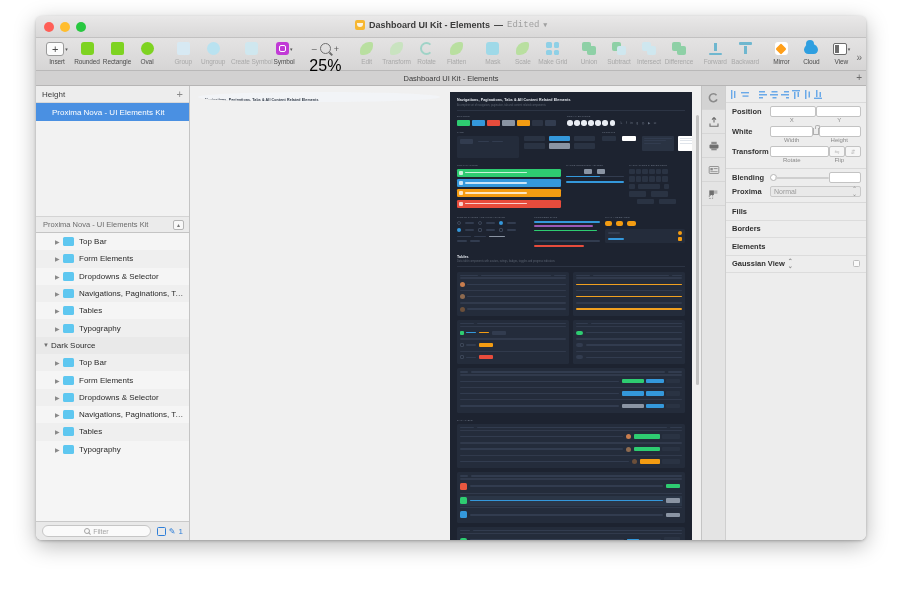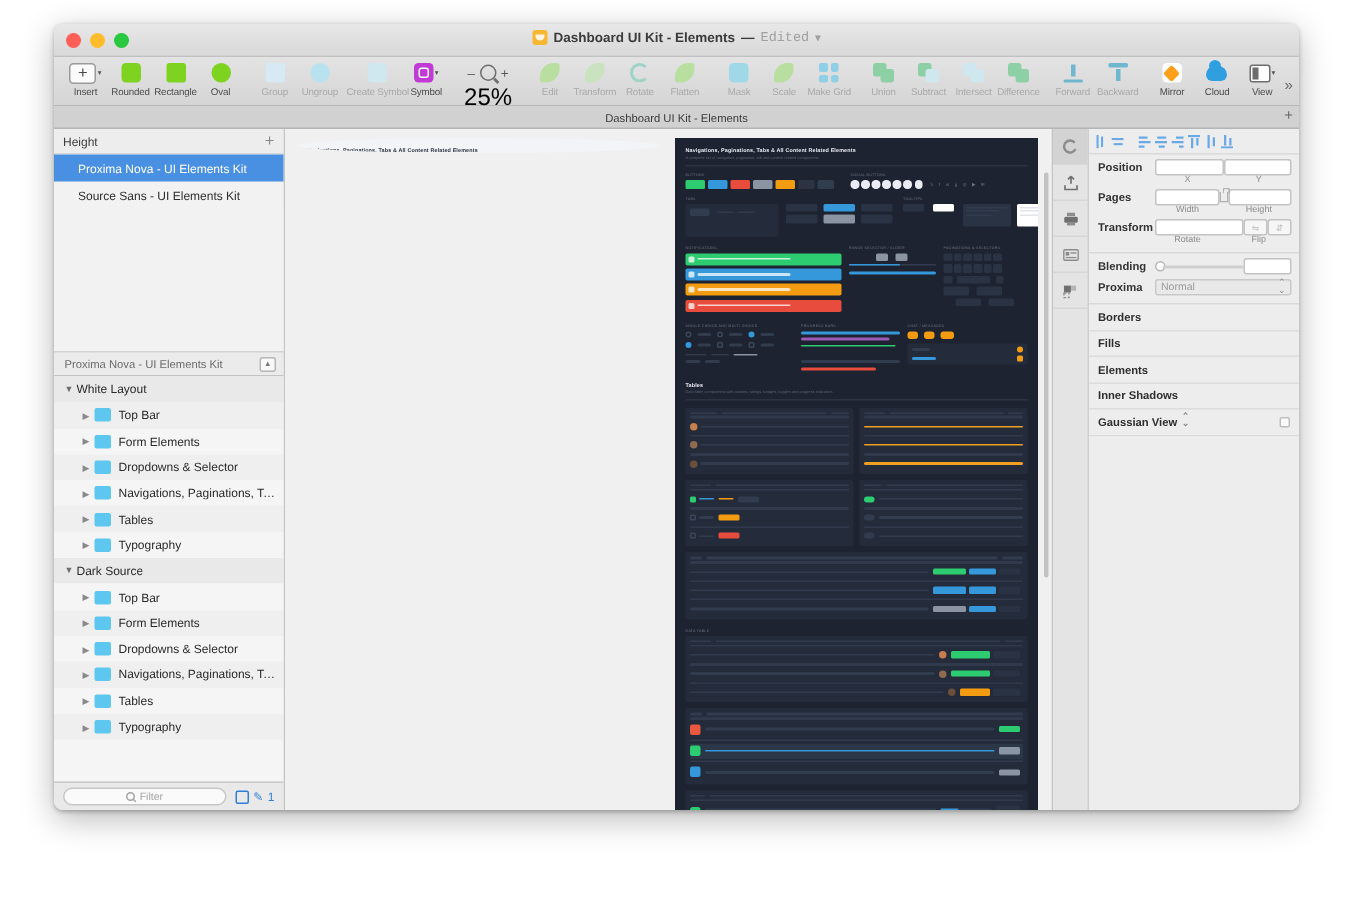--- a/index.html
+++ b/index.html
@@ -442,35 +442,28 @@
 
       <div class="left">
         <div class="panel-head">
           <span>Height</span>
           <span class="plus">+</span>
         </div>
         <div class="pages-list">
           <div class="page-row sel">
             <span>Proxima Nova - UI Elements Kit</span>
           </div>
-          <div class="page-row">
-            <span>Source Sans - UI Elements Kit</span>
-          </div>
           <div class="pages-spacer"></div>
         </div>
         <div class="pages-footer">
           <span>Proxima Nova - UI Elements Kit</span>
           <span class="mini-btn">▴</span>
         </div>
 
         <div class="layers">
-          <div class="layer-row group">
-            <span class="discl open">▼</span>
-            <span class="lname">White Layout</span>
-          </div>
           <div class="layer-row child">
             <span class="discl">▶</span>
             <span class="folder"></span>
             <span class="lname">Top Bar</span>
           </div>
           <div class="layer-row child">
             <span class="discl">▶</span>
             <span class="folder"></span>
             <span class="lname">Form Elements</span>
           </div>
@@ -1076,21 +1069,21 @@
             <span class="f-lab">Position</span>
             <span class="f-in"></span>
             <span class="f-in"></span>
           </div>
           <div class="f-sub">
             <span>X</span>
             <span>Y</span>
           </div>
 
           <div class="f-row">
-            <span class="f-lab">Pages</span>
+            <span class="f-lab">White</span>
             <span class="f-in"></span>
             <span class="lockico"></span>
             <span class="f-in"></span>
           </div>
           <div class="f-sub">
             <span>Width</span>
             <span>Height</span>
           </div>
 
           <div class="f-row">
@@ -1119,30 +1112,27 @@
             <span class="f-lab">Proxima</span>
             <span class="sel-in">
               <span>Normal</span>
               <span class="steps">⌃<br>⌄</span>
             </span>
           </div>
 
           <div class="sec-div"></div>
 
           <div class="insp-sec">
+            <span>Fills</span>
+          </div>
+          <div class="insp-sec">
             <span>Borders</span>
-          </div>
-          <div class="insp-sec">
-            <span>Fills</span>
           </div>
           <div class="insp-sec">
             <span>Elements</span>
-          </div>
-          <div class="insp-sec">
-            <span>Inner Shadows</span>
           </div>
           <div class="insp-sec">
             <span style="display:flex;align-items:center;gap:3px;">
               <span>Gaussian View</span>
               <span class="steps">⌃<br>⌄</span>
             </span>
             <span class="chk"></span>
           </div>
           <div class="insp-blank"></div>
         </div>

